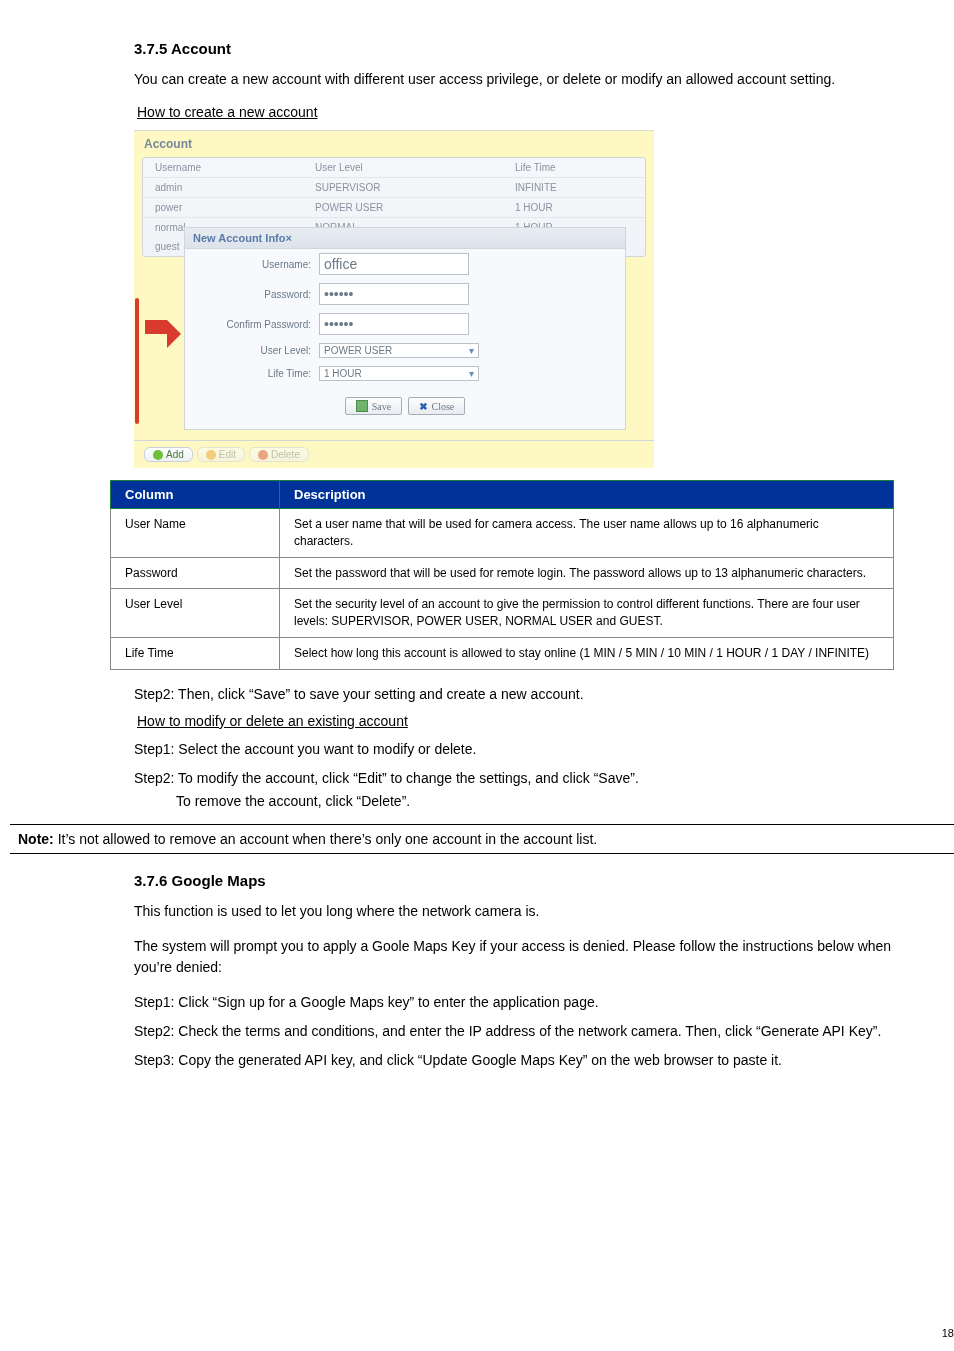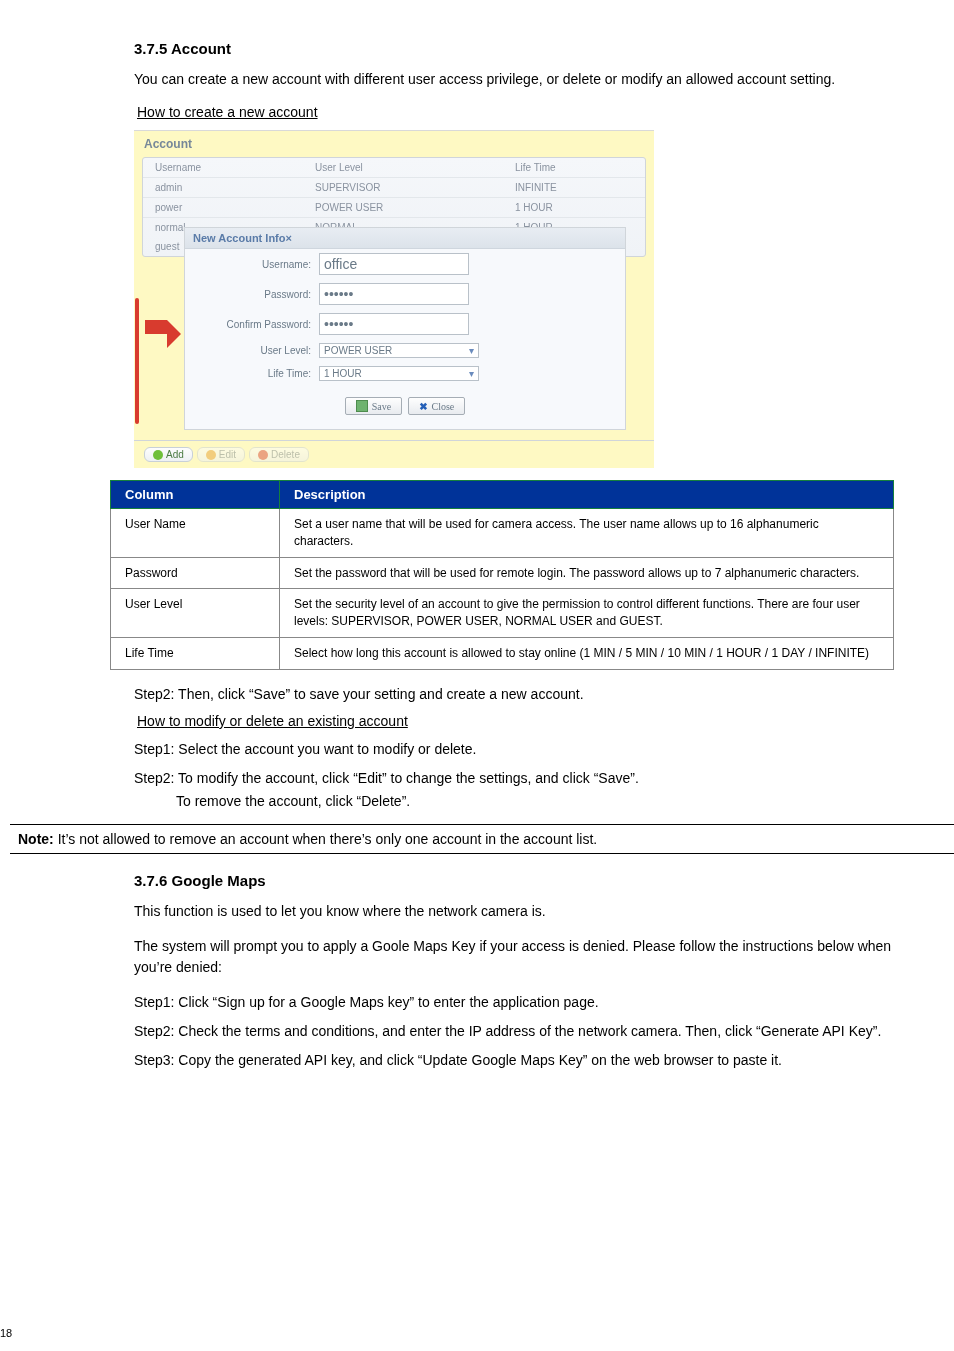--- a/index.html
+++ b/index.html
@@ -216,21 +216,21 @@
     padding-left: 8px;
     font-family: Verdana, Geneva, sans-serif;
     font-size: 14px;
   }
   .note-row b { font-weight: bold; }
 
   .pagenum {
     position: absolute;
     bottom: 12px;
     left: 0; right: 0;
-    text-align: left;
+    text-align: right;
     font-size: 11px;
   }
 
   .vline {
     position: absolute;
     left: -50px;
     top: 70px;
     bottom: 5px;
     width: 4px;
     background: #d83b2e;
@@ -350,21 +350,21 @@
         <tr>
       <th class="col-col">Column</th>
       <th>Description</th>
     </tr>
     <tr>
       <td>User Name</td>
       <td>Set a user name that will be used for camera access. The user name allows up to 16 alphanumeric characters.</td>
     </tr>
     <tr>
       <td>Password</td>
-      <td>Set the password that will be used for remote login. The password allows up to 7 alphanumeric characters.</td>
+      <td>Set the password that will be used for remote login. The password allows up to 13 alphanumeric characters.</td>
     </tr>
     <tr>
       <td>User Level</td>
       <td>Set the security level of an account to give the permission to control different functions. There are four user levels: SUPERVISOR, POWER USER, NORMAL USER and GUEST.</td>
     </tr>
     <tr>
       <td>Life Time</td>
       <td>Select how long this account is allowed to stay online (1 MIN / 5 MIN / 10 MIN / 1 HOUR / 1 DAY / INFINITE)</td>
     </tr>
   </tbody>
@@ -376,21 +376,21 @@
 
   <p class="step">Step1: Select the account you want to modify or delete.</p>
   <p class="step" style="margin-bottom:2px;">Step2: To modify the account, click “Edit” to change the settings, and click “Save”.</p>
   <p class="step" style="text-indent:0;">To remove the account, click “Delete”.</p>
 
   <div class="note-row">
     <b>Note:</b><span>  It’s not allowed to remove an account when there’s only one account in the account list.</span>
   </div>
 
   <div class="h3">3.7.6 Google Maps</div>
-  <p class="para">This function is used to let you know where the network camera is.</p>
+  <p class="para">This function is used to let you long where the network camera is.</p>
   <p class="para">The system will prompt you to apply a Goole Maps Key if your access is denied. Please follow the instructions below when you’re denied:</p>
 
   <p class="step">Step1: Click “Sign up for a Google Maps key” to enter the application page.</p>
   <p class="step">Step2: Check the terms and conditions, and enter the IP address of the network camera. Then, click “Generate API Key”.</p>
   <p class="step">Step3: Copy the generated API key, and click “Update Google Maps Key” on the web browser to paste it.</p>
 
   <div class="pagenum">18</div>
 </div>
 
 </body></html>

